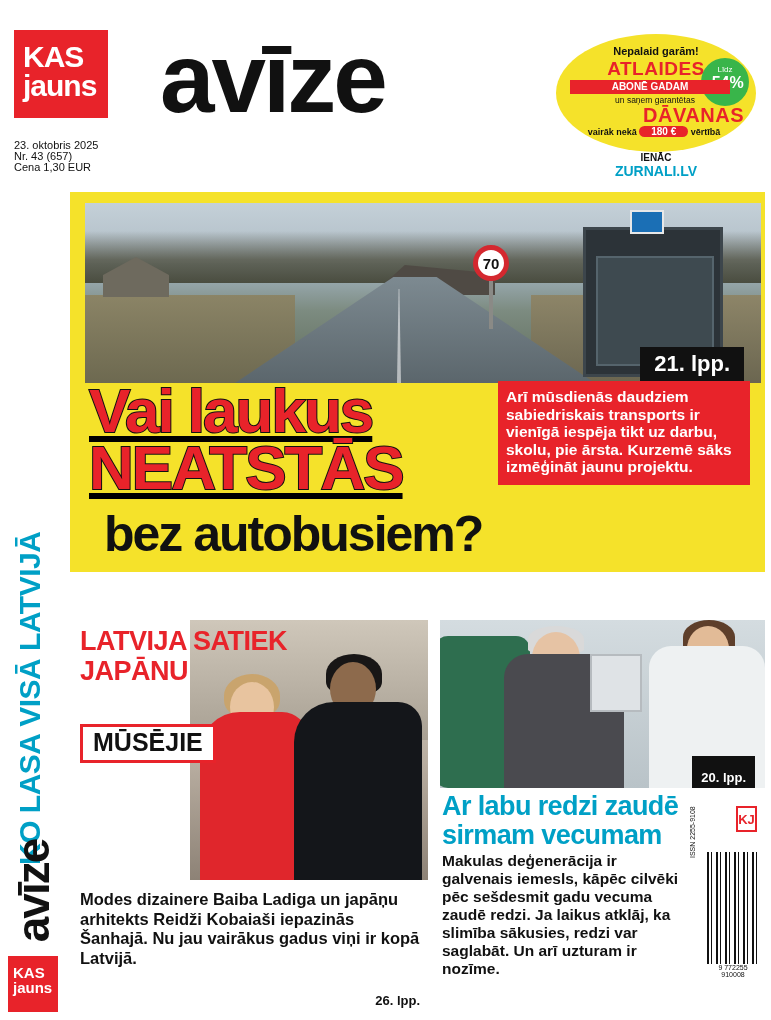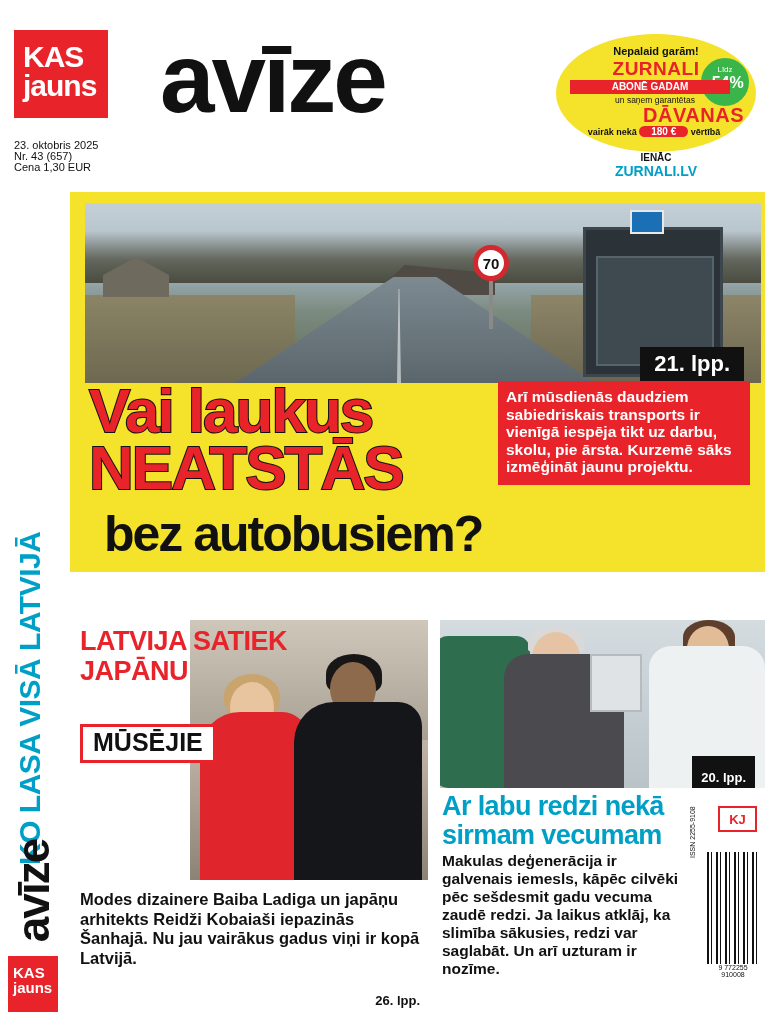--- a/index.html
+++ b/index.html
@@ -226,20 +226,21 @@
   }
   .page-ref-lead {
     position: absolute; right: 18px; top: 152px;
     background: #111111; color: #ffffff;
     font-size: 22px; font-weight: bold;
     padding: 4px 14px 6px 14px;
   }
   .lead-head {
     position: absolute; left: 16px; top: 188px;
     width: 420px;
+    text-decoration: underline;
   }
   .lead-head .l1 {
     font-size: 62px; font-weight: bold; color: #e8232a;
     letter-spacing: -2px; line-height: 56px;
     -webkit-text-stroke: 2px #111;
     paint-order: stroke fill;
   }
   .lead-head .l2 {
     font-size: 62px; font-weight: bold; color: #e8232a;
     letter-spacing: -2px; line-height: 58px;
@@ -402,21 +403,21 @@
     font-size: 7px; color: #111;
     transform: rotate(-90deg); transform-origin: left top;
     white-space: nowrap;
   }
   .barcode-bottom {
     position: absolute; left: 18px; top: 112px; width: 52px;
     font-size: 7px; color: #111; text-align: center;
   }
   .sr-logo-sq {
     position: absolute; right: 8px; top: 186px;
-    width: 39px; height: 26px; border: 2px solid #e8232a;
+    width: 21px; height: 26px; border: 2px solid #e8232a;
     color: #e8232a; font-size: 13px; font-weight: bold;
     text-align: center; line-height: 24px;
   }
 </style>
 </head>
 <body>
 
 <div class="page">
 
   <div class="masthead">
@@ -427,21 +428,21 @@
     <div class="nameplate">avīze</div>
     <div class="issue-info">
       <div>23. oktobris 2025</div>
       <div>Nr. 43 (657)</div>
       <div>Cena 1,30 EUR</div>
     </div>
 
     <div class="promo">
       <div class="promo-oval"></div>
       <div class="promo-line1">Nepalaid garām!</div>
-      <div class="promo-line2">ZURNALI</div>
+      <div class="promo-line2">ATLAIDES</div>
       <div class="promo-disc">
         <span class="small">Līdz</span>
         <span class="big">-54%</span>
       </div>
       <div class="promo-red-band">ABONĒ GADAM</div>
       <div class="promo-sub1">un saņem garantētas</div>
       <div class="promo-gift">DĀVANAS</div>
       <div class="promo-sub2">
         <span>vairāk nekā</span>
         <span class="promo-value">180 €</span>
@@ -514,21 +515,21 @@
       <div class="sr-pat-hair"></div>
       <div class="sr-pat-head"></div>
       <div class="sr-pat"></div>
       <div class="sr-device"></div>
       <div class="sr-doc-hair"></div>
       <div class="sr-doc-head"></div>
       <div class="sr-doc"></div>
     </div>
     <div class="sr-pageref">20. lpp.</div>
     <div class="sr-head">
-      <div>Ar labu redzi nekā</div>
+      <div>Ar labu redzi zaudē</div>
       <div>sirmam vecumam</div>
     </div>
     <div class="sr-text">Makulas deģenerācija ir galvenais iemesls, kāpēc cilvēki pēc sešdesmit gadu vecuma zaudē redzi. Ja laikus atklāj, ka slimība sākusies, redzi var saglabāt. Un arī uzturam ir nozīme.</div>
     <div class="sr-logo-sq">KJ</div>
     <div class="barcode">
       <div class="barcode-num">ISSN 2255-9108</div>
       <div class="barcode-bars"></div>
       <div class="barcode-bottom">9 772255 910008</div>
     </div>
   </div>

